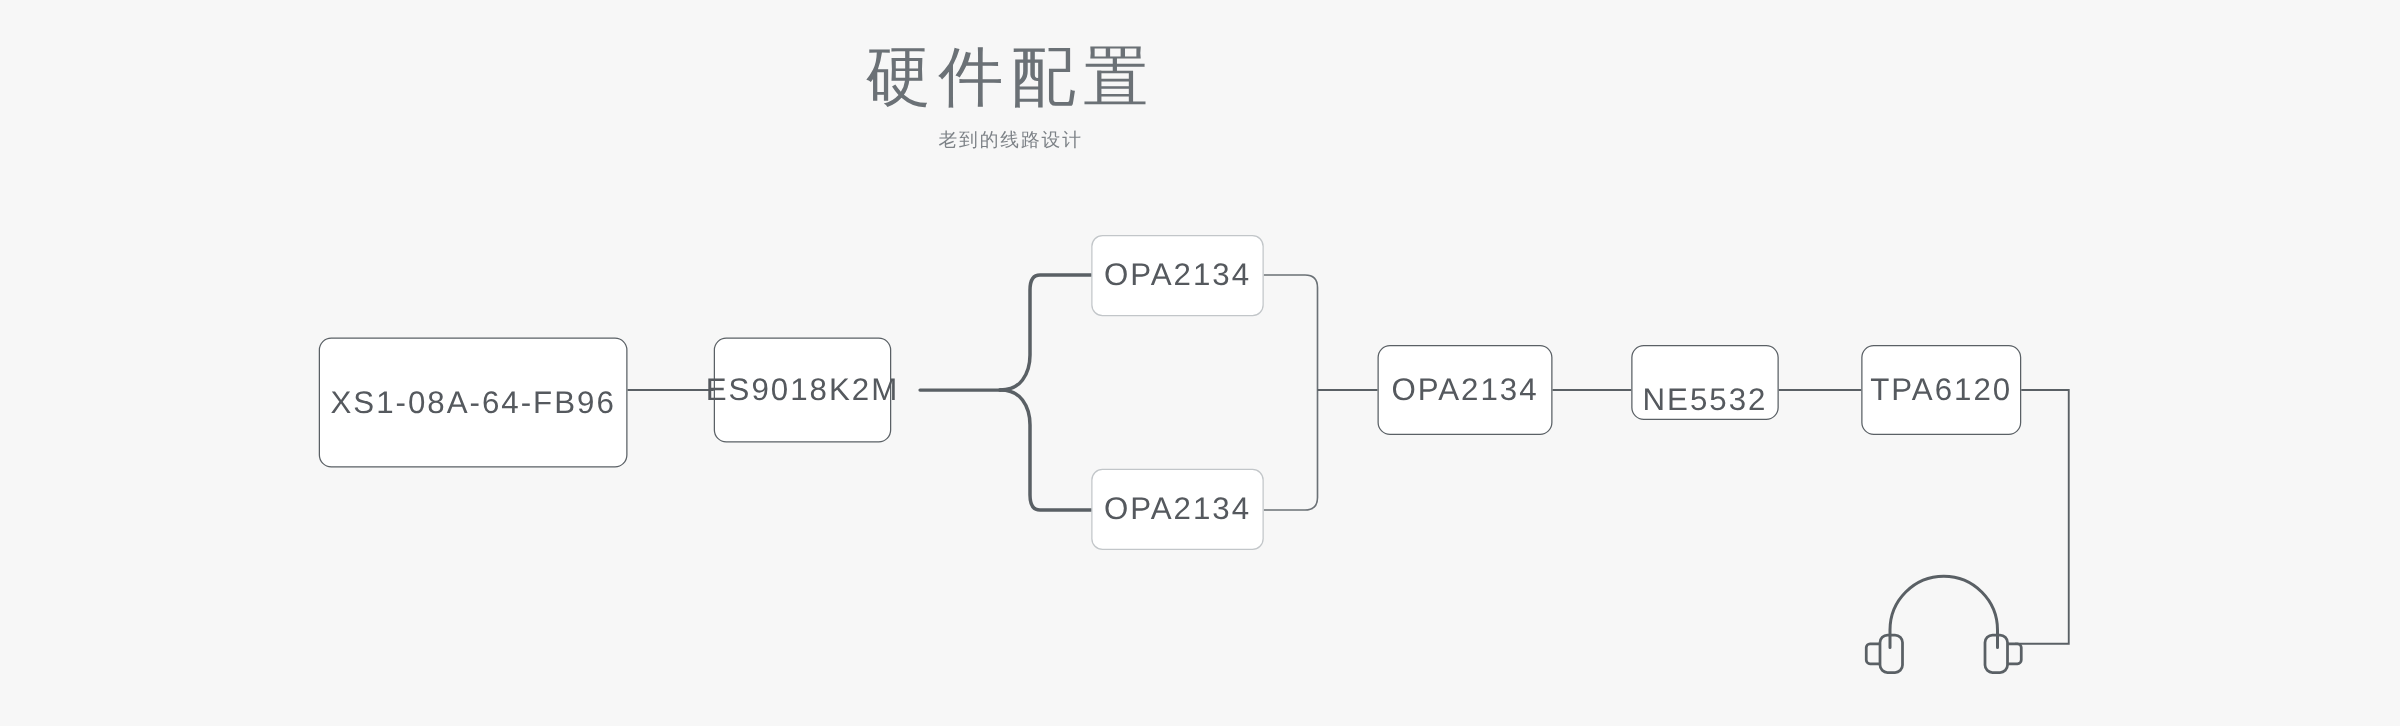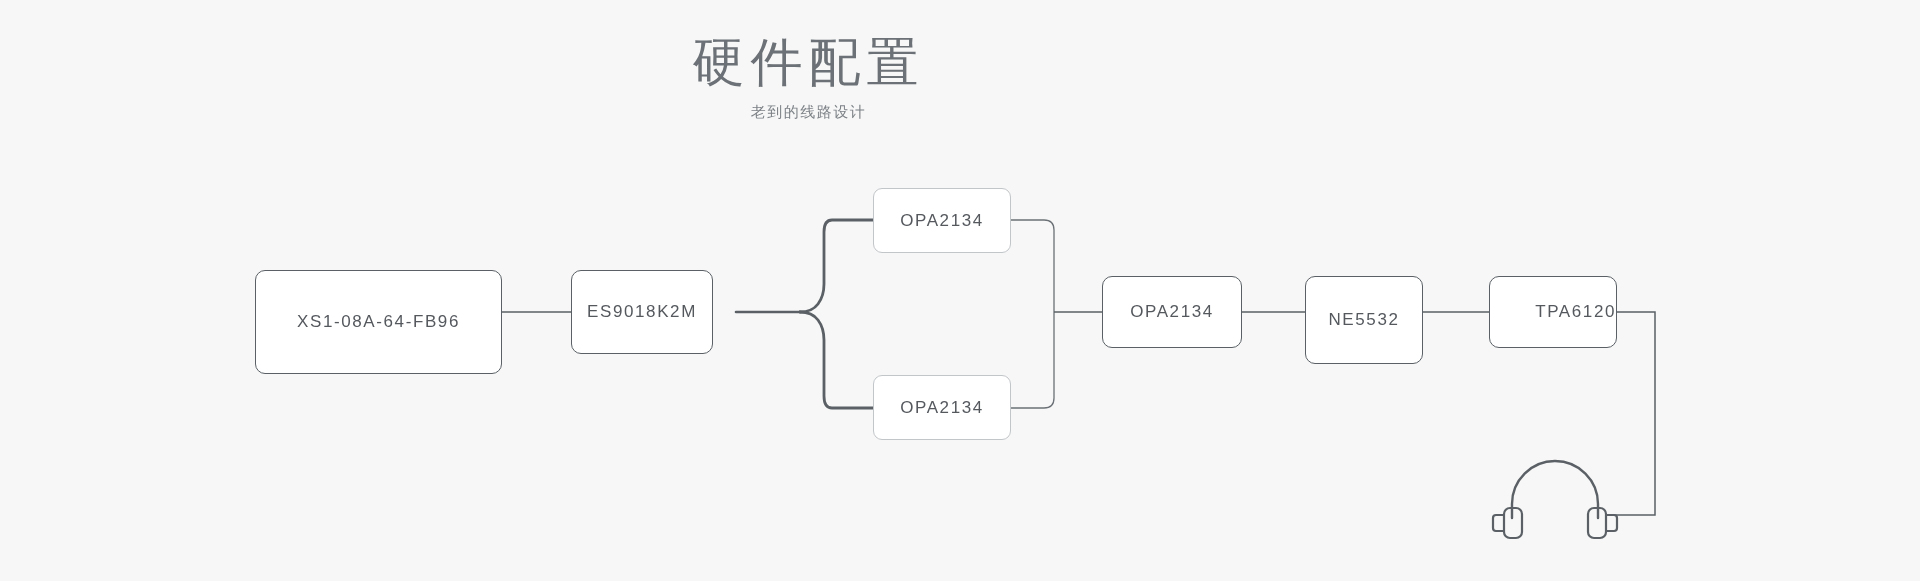--- a/index.html
+++ b/index.html
@@ -57,21 +57,21 @@
   }
 
   .node {
     position: absolute;
     display: flex;
     align-items: center;
     justify-content: center;
     background: #ffffff;
     border: 1.6px solid #5a6065;
     border-radius: 10px;
-    font-size: 17px;
+    font-size: 25px;
     letter-spacing: 1.6px;
     color: #55595e;
     white-space: nowrap;
   }
   .node.branch {
     border: 1.4px solid #c2c6c9;
     border-radius: 9px;
   }
 
   .headphone-icon {
@@ -120,24 +120,24 @@
       </div>
       <div class="node branch" style="left: 873px; top: 188px; width: 138px; height: 65px;">
         <span>OPA2134</span>
       </div>
       <div class="node branch" style="left: 873px; top: 375px; width: 138px; height: 65px;">
         <span>OPA2134</span>
       </div>
       <div class="node" style="left: 1102px; top: 276px; width: 140px; height: 72px;">
         <span>OPA2134</span>
       </div>
-      <div class="node" style="left: 1305px; top: 276px; width: 118px; height: 88px;">
+      <div class="node" style="left: 1305px; top: 276px; width: 118px; height: 60px; align-items: flex-end;">
         <span>NE5532</span>
       </div>
-      <div class="node" style="left: 1489px; top: 276px; width: 128px; height: 72px; justify-content: flex-end;">
+      <div class="node" style="left: 1489px; top: 276px; width: 128px; height: 72px;">
         <span>TPA6120</span>
       </div>
     </div>
 
   <svg class="headphone-icon" id="headphones-icon" viewBox="0 0 110 92" overflow="visible" style="left: 1500px; top: 452px; width: 110px; height: 92px;">
     <path d="M 12 66 L 12 52 A 43 43 0 0 1 98 52 L 98 66" fill="none" stroke="#5a6065" stroke-width="2.4" stroke-linecap="round"></path>
     <rect x="4" y="56" width="18" height="30" rx="6" fill="none" stroke="#5a6065" stroke-width="2.2"></rect>
     <rect x="88" y="56" width="18" height="30" rx="6" fill="none" stroke="#5a6065" stroke-width="2.2"></rect>
     <path d="M 4 63 L -4 63 A 3 3 0 0 0 -7 66 L -7 76 A 3 3 0 0 0 -4 79 L 4 79" fill="none" stroke="#5a6065" stroke-width="2.2" stroke-linejoin="round"></path>
     <path d="M 106 63 L 114 63 A 3 3 0 0 1 117 66 L 117 76 A 3 3 0 0 1 114 79 L 106 79" fill="none" stroke="#5a6065" stroke-width="2.2" stroke-linejoin="round"></path>

